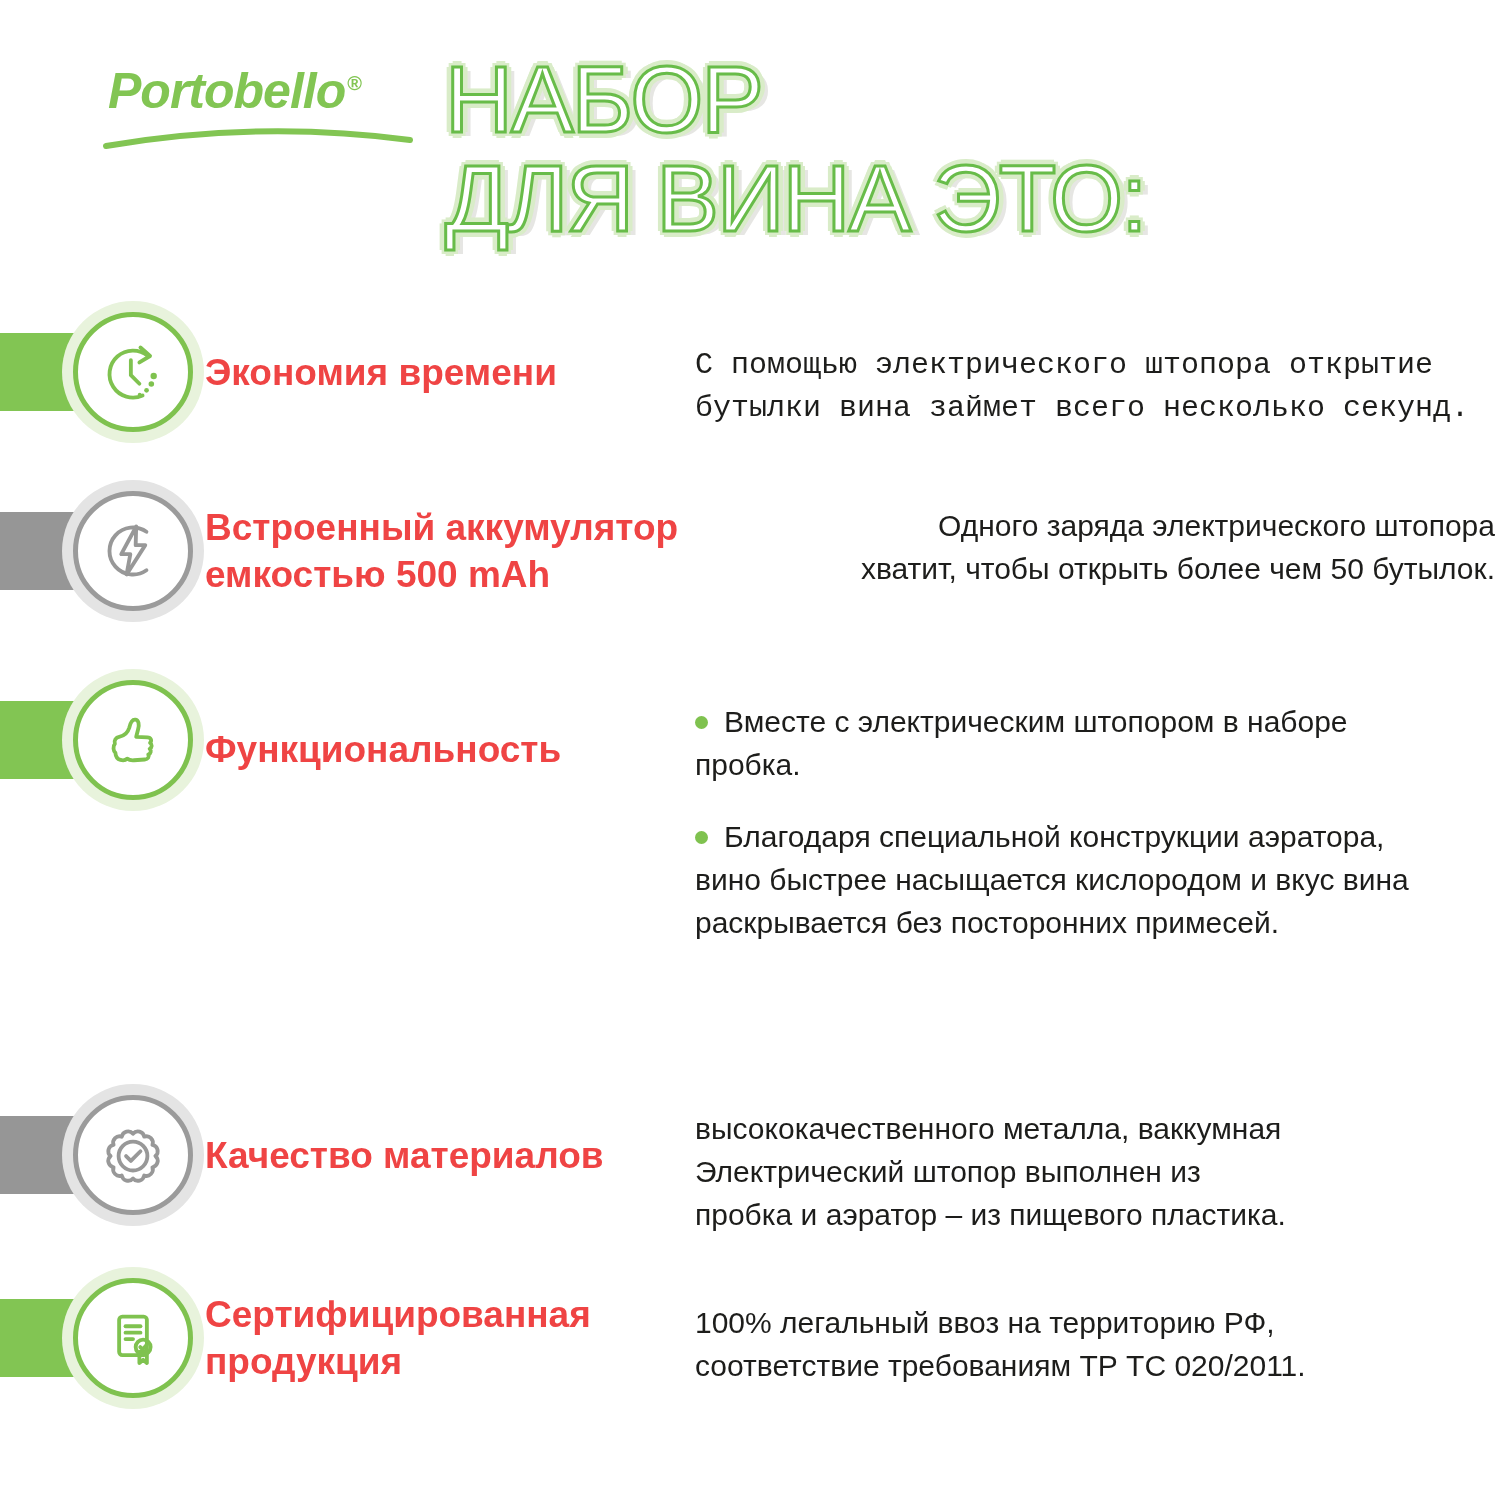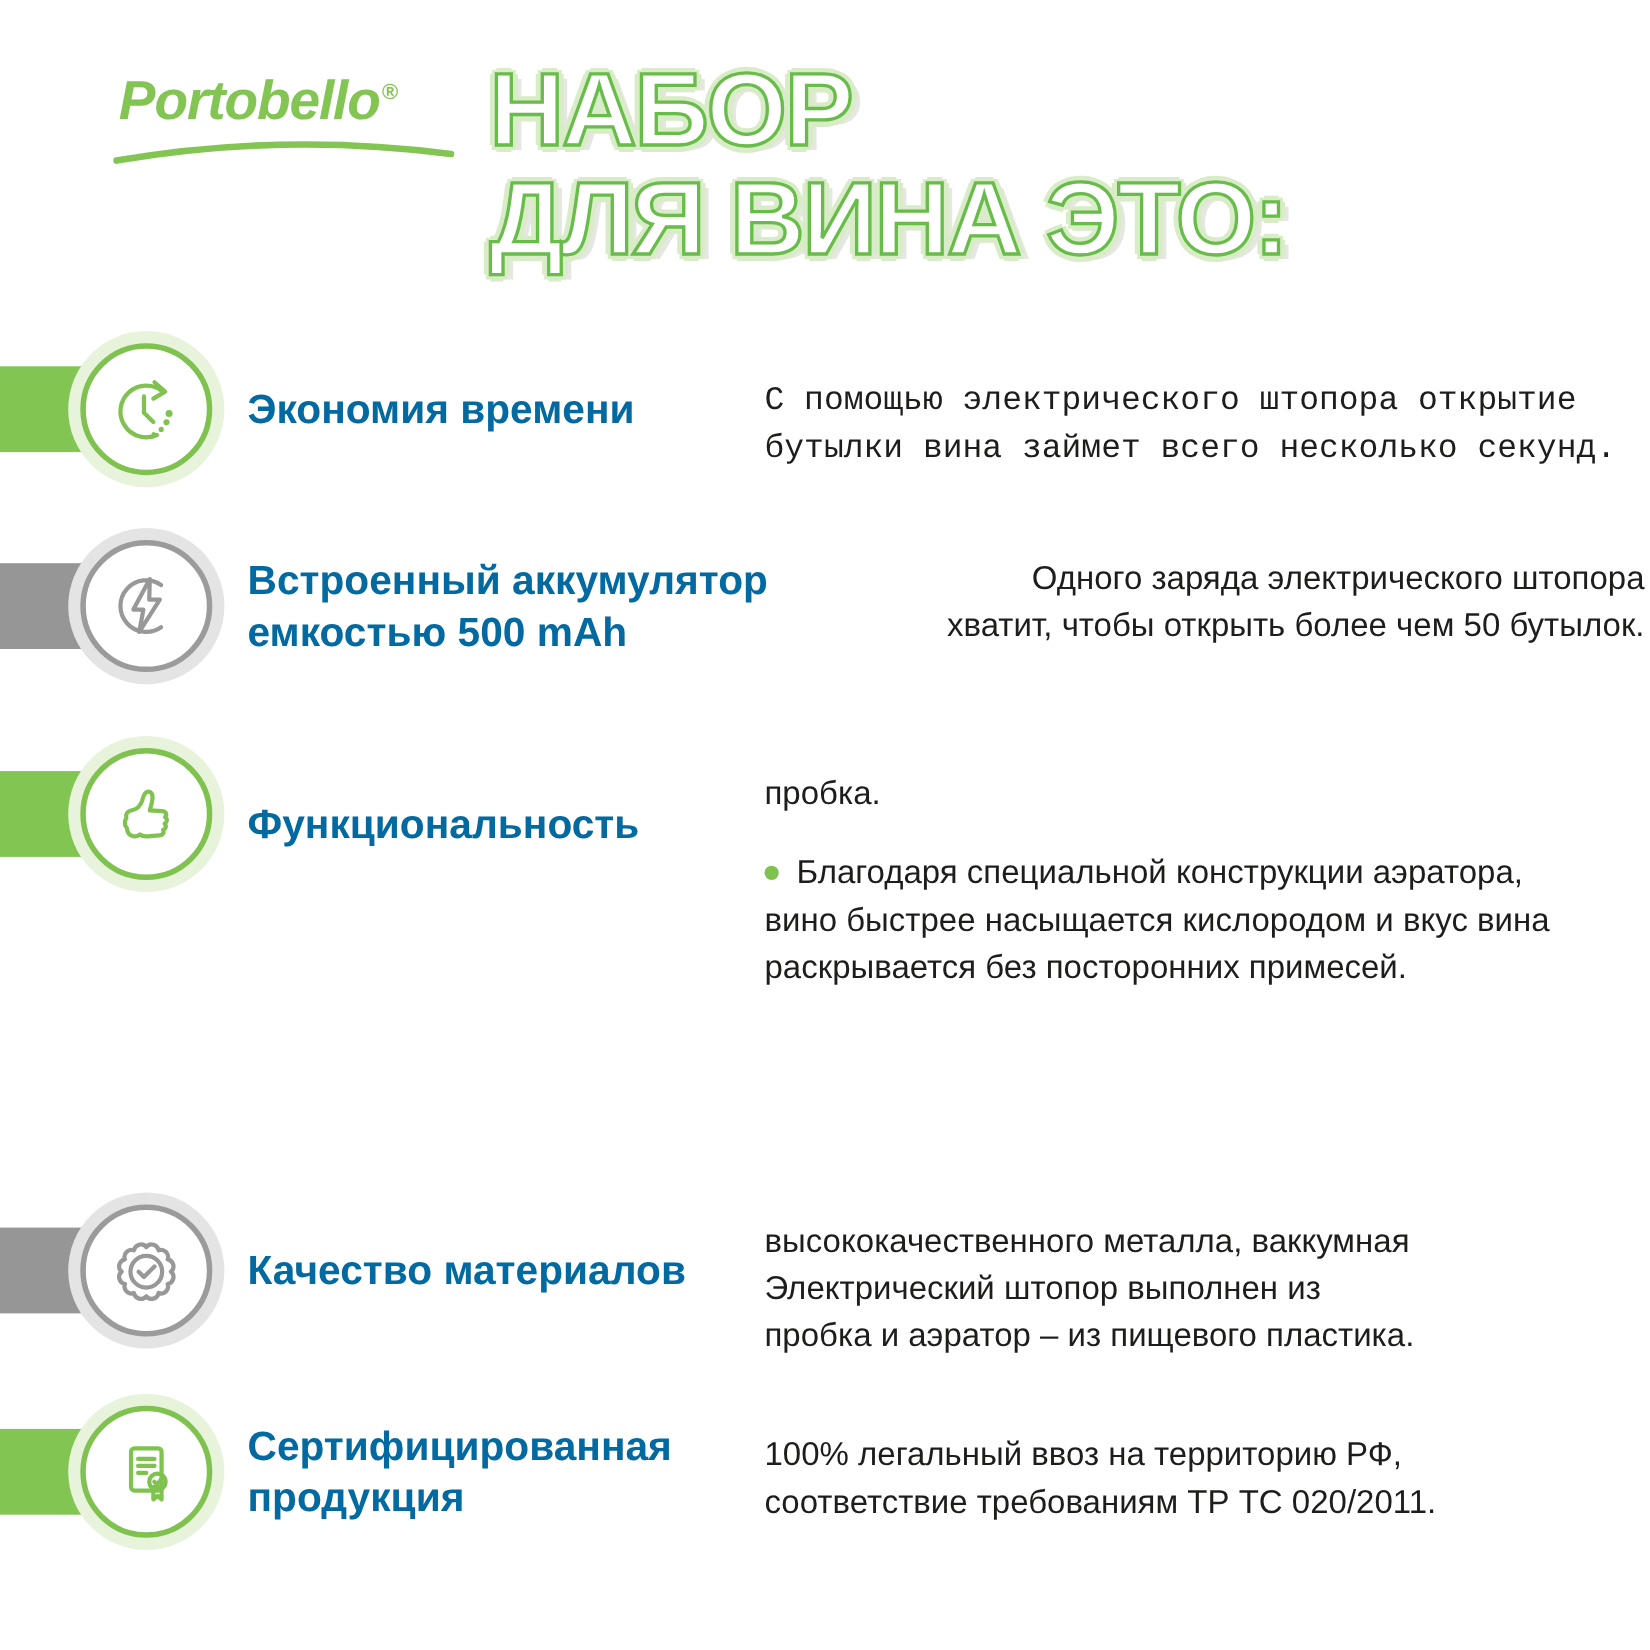--- a/index.html
+++ b/index.html
@@ -13,21 +13,21 @@
   .logo-text {
     font-size:50px; font-weight:bold; font-style:italic;
     color:#82C553; letter-spacing:-1px; white-space:nowrap;
   }
   .logo-text sup { font-size:20px; font-style:normal; margin-left:2px; }
   .logo-swoosh { position:absolute; left:-6px; top:62px; width:312px; height:30px; }
 
   
   .page-title {
     position:absolute; left:445px; top:50px;
-    font-size:94px; font-weight:bold; line-height:99px; letter-spacing:-2px;
+    font-size:94px; font-weight:normal; line-height:99px; letter-spacing:-2px;
     color:#ffffff; white-space:nowrap; text-transform:uppercase;
     -webkit-text-stroke:3px #68BC49;
     text-shadow:
       6px 0 0 #D9ECC8, -6px 0 0 #D9ECC8, 0 6px 0 #D9ECC8, 0 -6px 0 #D9ECC8,
       4px 4px 0 #D9ECC8, -4px 4px 0 #D9ECC8, 4px -4px 0 #D9ECC8, -4px -4px 0 #D9ECC8,
       9px 4px 0 #E6E6E3;
   }
 
   
   .bar { position:absolute; left:0; width:175px; height:78px; }
@@ -43,21 +43,21 @@
 
   .icon-svg { width:64px; height:64px; }
   .icon-svg .stroke { fill:none; stroke-width:3.6; stroke-linecap:round; stroke-linejoin:round; }
   .accent-green .stroke { stroke:#7FC24F; }
   .accent-gray  .stroke { stroke:#989898; }
   .accent-green .dotfill { fill:#7FC24F; }
   .whitefill { fill:#ffffff; }
 
   .feature-title {
     position:absolute; left:205px; transform:translateY(-50%);
-    font-size:37px; font-weight:bold; line-height:47px; color:#0369a1;margin-left:20px;
+    font-size:37px; font-weight:bold; line-height:47px; color:#ef4444;
   }
   .feature-title div { white-space:nowrap; }
 
   .feature-body {
     position:absolute; left:695px; width:800px;
     font-size:30px; line-height:43px; color:#1d1d1b;
   }
   .feature-body div { white-space:nowrap; }
 
   .bullet + .bullet { margin-top:29px; }
@@ -135,20 +135,21 @@
     <div class="badge accent-green">
       <svg class="icon-svg" viewBox="0 0 60 60">
         <path class="stroke" d="M24.5 47.5 C22 50 14 50 13.5 42 C11.5 40.5 11 36 13 33.5 C12 30.5 14 27.5 17 27 C20.5 26.4 24.8 24.2 26.5 18.5 C27.6 13.6 29.8 10.5 32.4 11 C35.4 11.6 36 15.4 34.8 20 L33 27 L43.5 27.5 C46.8 27.7 48 30.4 46 32.6 C48.2 34 48 36.8 45.6 38.3 C47.4 39.9 46.8 42.7 44.3 43.7 C45.6 45.6 44 48.1 41 48.3 L31 49 C28.5 49.2 26 48.6 24.5 47.5 Z"></path>
       </svg>
     </div>
     <div class="feature-title">
       <div>Функциональность</div>
     </div>
     <div class="feature-body">
       <div class="bullet">
+        <div><span class="dot"></span><span>Вместе с электрическим штопором в наборе</span></div>
         <div>пробка.</div>
       </div>
       <div class="bullet">
         <div><span class="dot"></span><span>Благодаря специальной конструкции аэратора,</span></div>
         <div>вино быстрее насыщается кислородом и вкус вина</div>
         <div>раскрывается без посторонних примесей.</div>
       </div>
     </div>
   </section>
 

